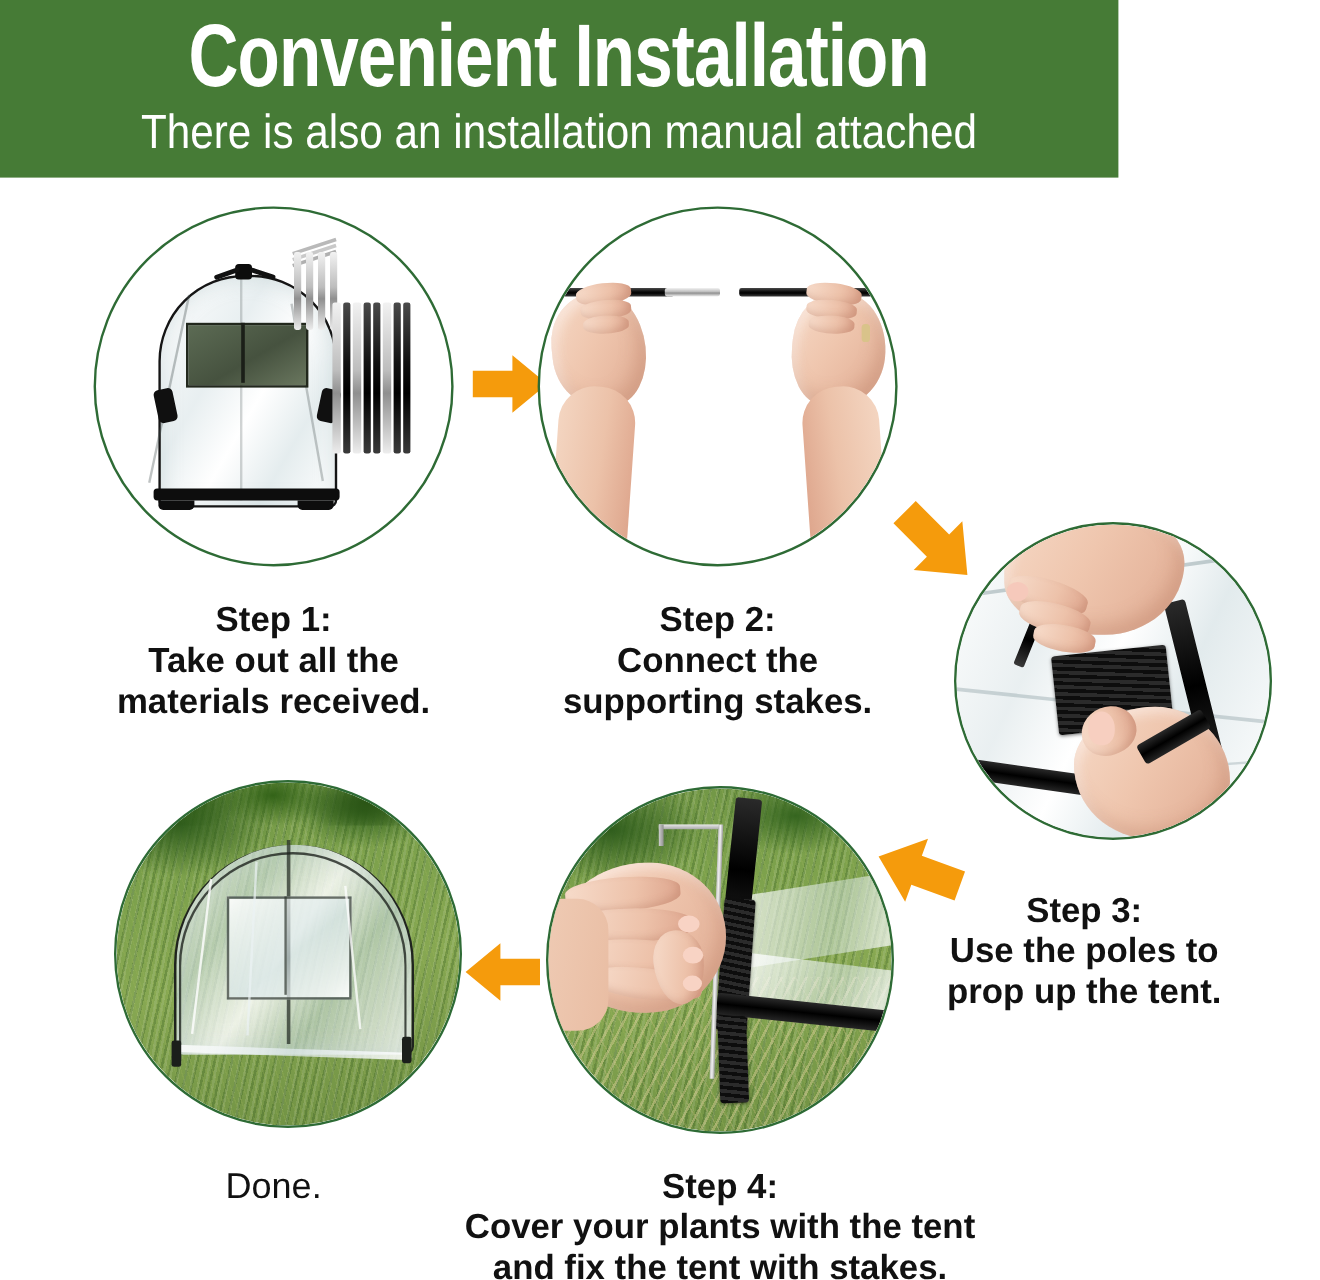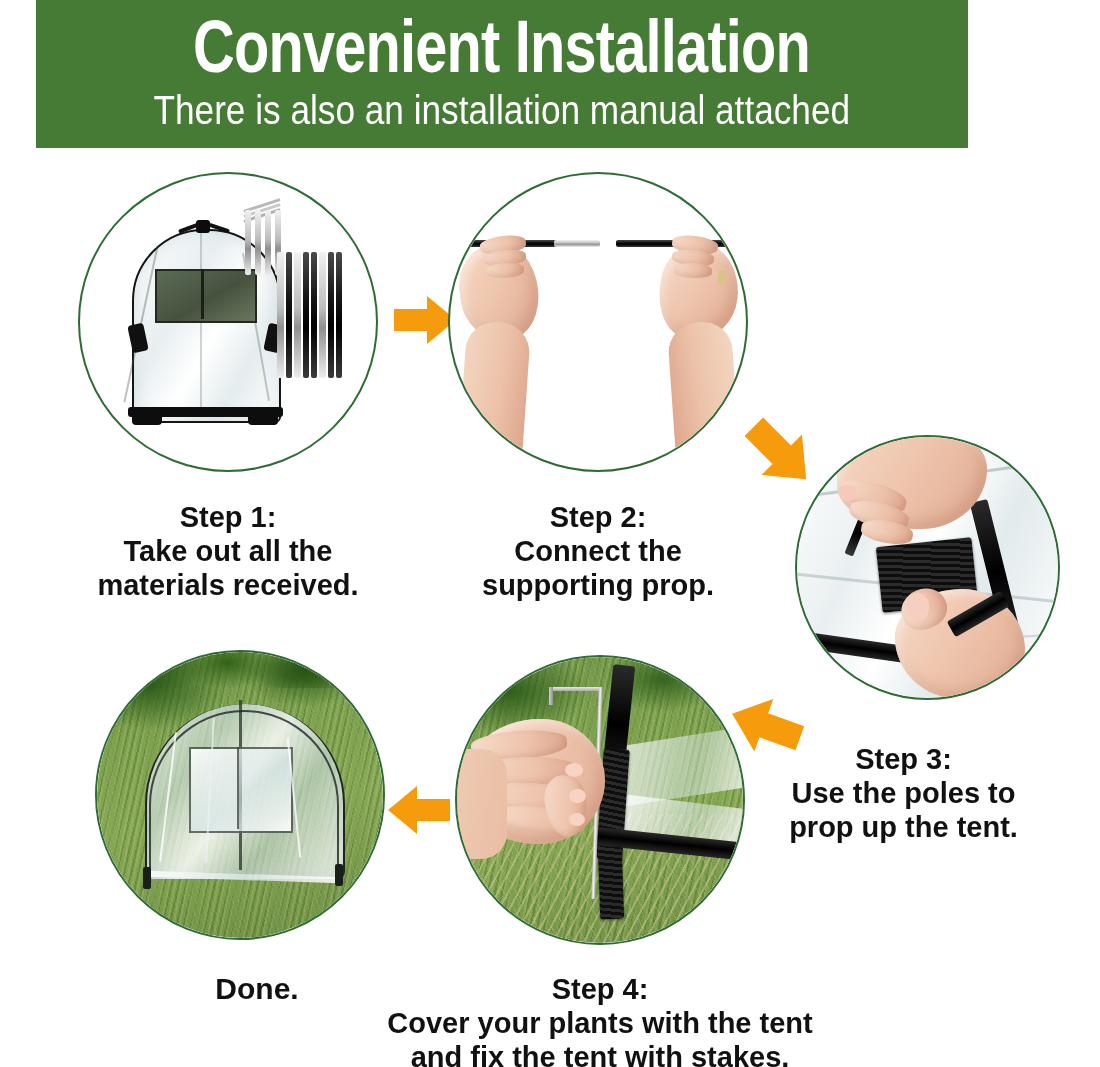--- a/index.html
+++ b/index.html
@@ -23,21 +23,20 @@
     top: 0;
     width: 932px;
     height: 148px;
     background: #467B36;
     display: flex;
     flex-direction: column;
     align-items: center;
     justify-content: flex-start;
     box-sizing: border-box;
     padding-top: 8px;
-    margin-left: 36px;
   }
   .banner-title {
     color: #ffffff;
     font-family: "Liberation Sans Narrow", "Liberation Sans", sans-serif;
     font-weight: bold;
     font-size: 74px;
     line-height: 78px;
     letter-spacing: -1px;
     transform: scaleX(0.78);
     transform-origin: center center;
@@ -395,19 +394,19 @@
     <div style="position:absolute;left:238px;top:212px;width:8px;height:22px;background:#1b1f1b;border-radius:2px;"></div>
   </div>
 </div>
 
 <div class="caption" style="left:78px; top:500px; width:300px;">Step 1:
 Take out all the
 materials received.</div>
 
 <div class="caption" style="left:448px; top:500px; width:300px;">Step 2:
 Connect the
-supporting prop.</div>
+supporting stakes.</div>
 
 <div class="caption" style="left:330px; top:972px; width:540px;">Step 4:
 Cover your plants with the tent
 and fix the tent with stakes.</div>
 
-<div class="caption done" style="left:112px; top:972px; width:290px;font-weight:bold;">Done.</div>
+<div class="caption done" style="left:83px; top:972px; width:290px;">Done.</div>
 
 </body></html>

